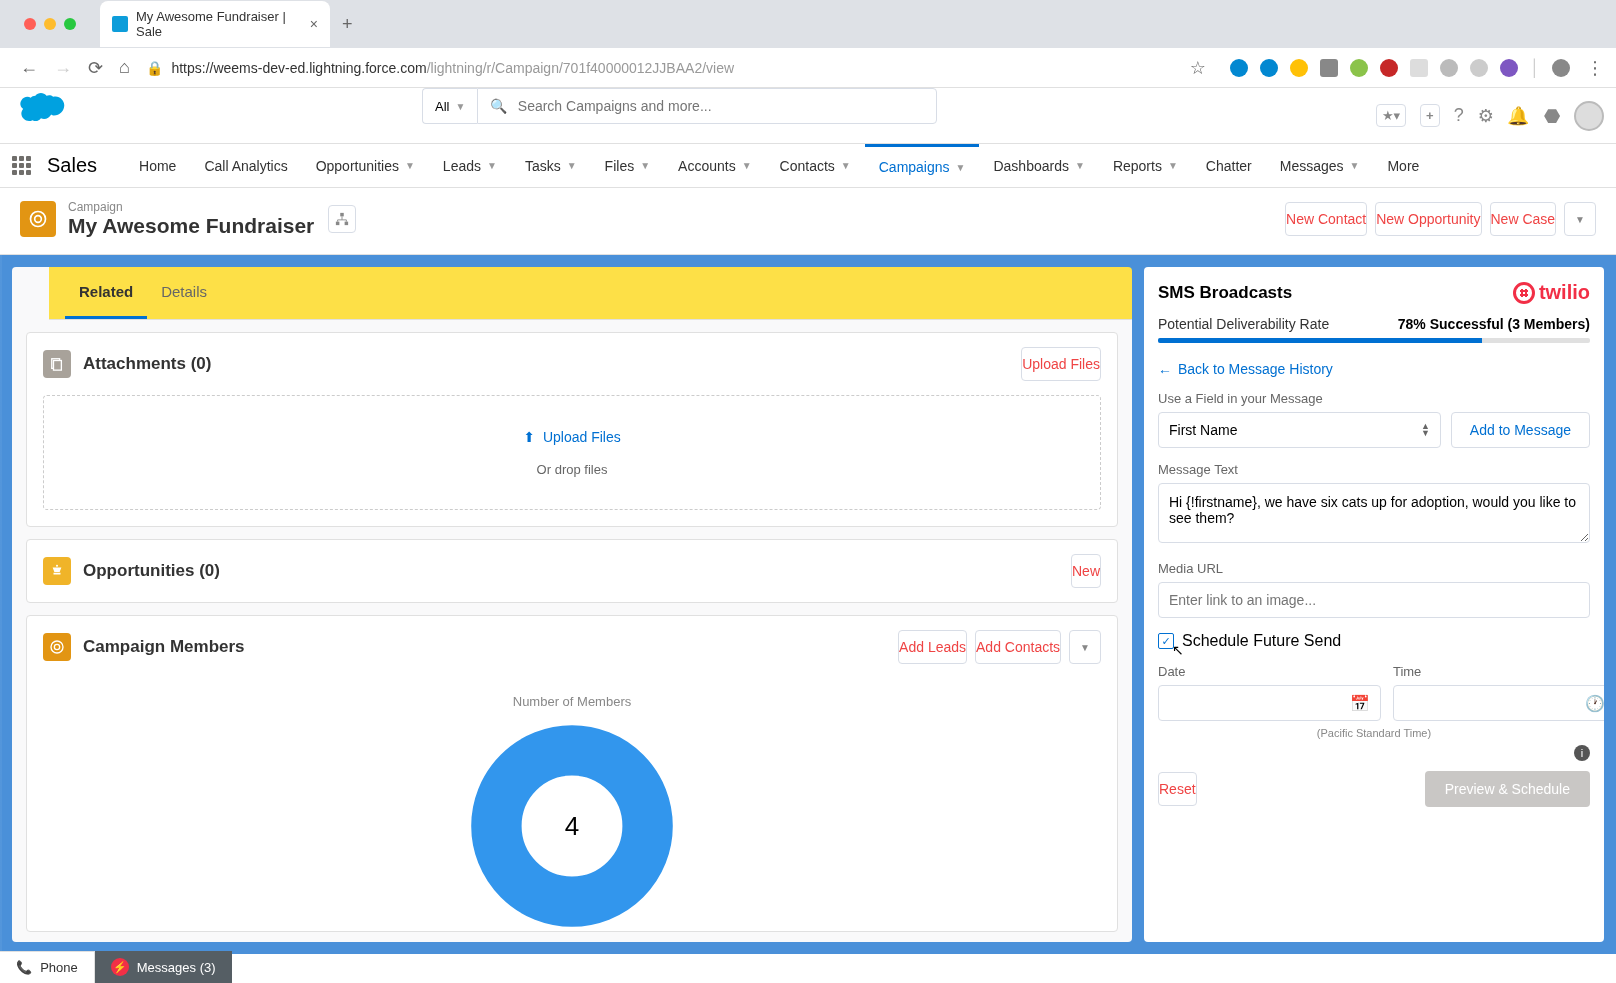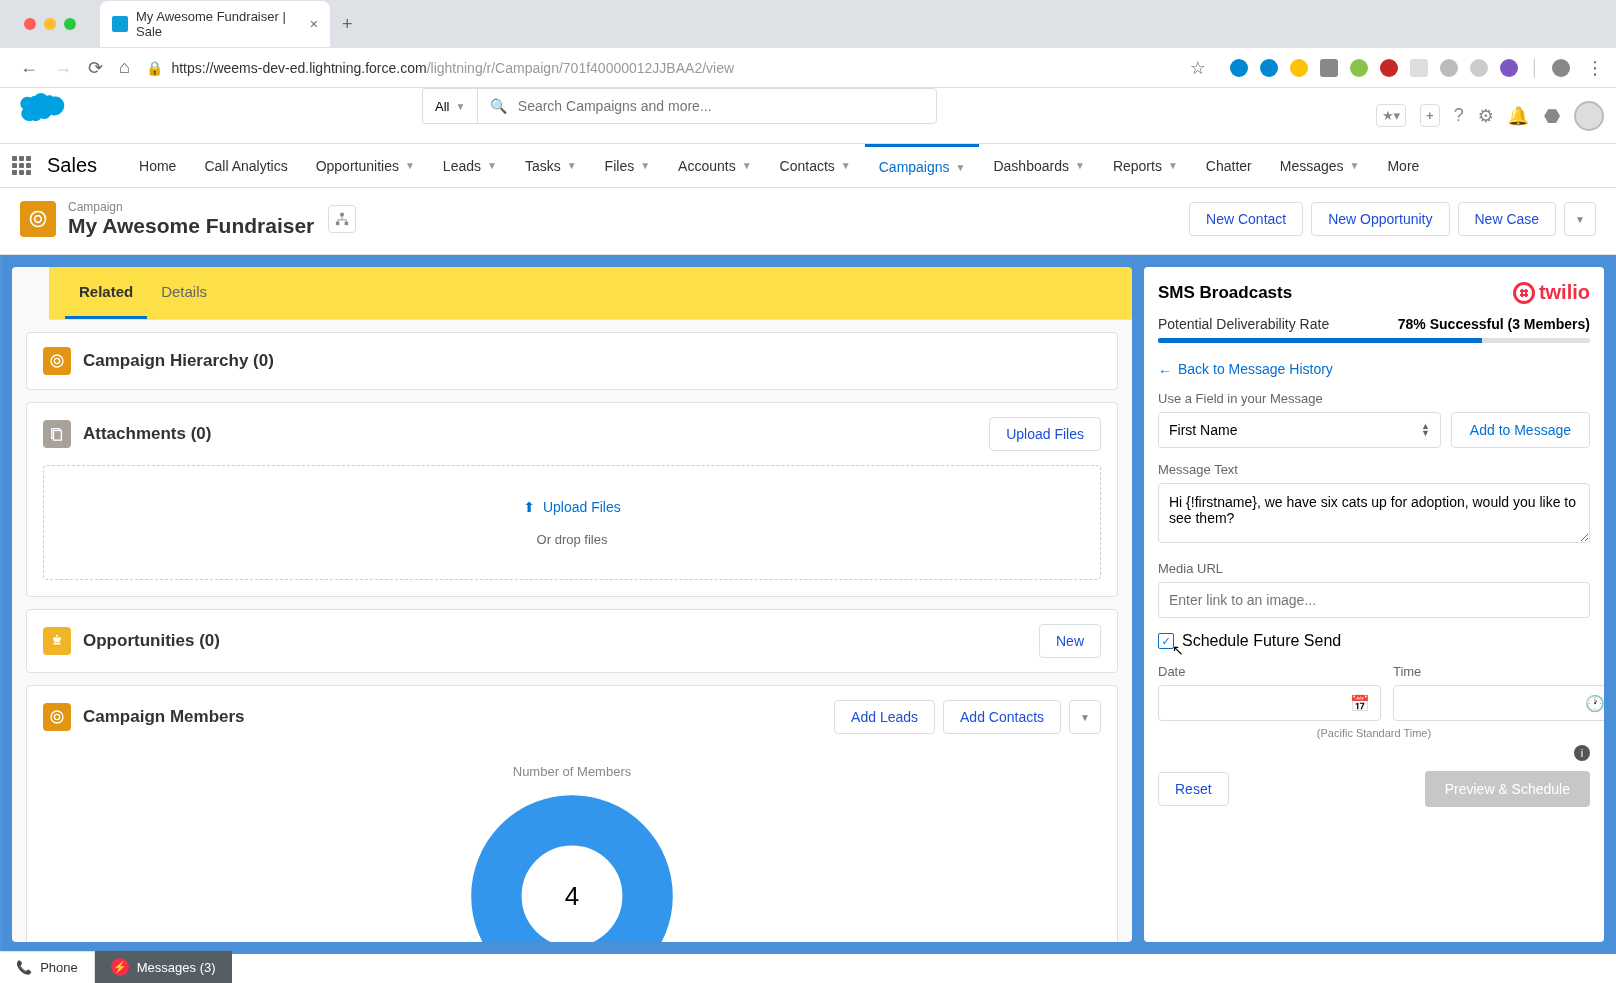--- a/index.html
+++ b/index.html
@@ -48,21 +48,21 @@
 .nav-item.active { border-top: 3px solid #0070d2; color: #0070d2; font-weight: 500; padding-top: 0; }
 .nav-item .chev-down { margin-left: 6px; }
 
 
 .page-header { background: linear-gradient(to bottom, #fff 0%, #fff 100%); padding: 12px 20px 16px; border-bottom: 1px solid #e0e0e0; display: flex; align-items: center; }
 .obj-icon { width: 36px; height: 36px; background: #e29513; border-radius: 4px; margin-right: 12px; display: flex; align-items: center; justify-content: center; color: #fff; }
 .obj-type { font-size: 12px; color: #888; }
 .obj-title { font-size: 21px; font-weight: 600; color: #333; }
 .hier-btn { margin-left: 14px; border: 1px solid #d8dde6; border-radius: 4px; width: 28px; height: 28px; display: flex; align-items: center; justify-content: center; color: #888; cursor: pointer; }
 .header-actions { margin-left: auto; display: flex; gap: 8px; }
-.btn { border: 1px solid #d8dde6; background: #fff; padding: 8px 16px; border-radius: 4px; font-size: 14px; color: #1d4ed8; cursor: pointer; }
+.btn { border: 1px solid #d8dde6; background: #fff; padding: 8px 0; border-radius: 4px; font-size: 14px; color: #ef4444; cursor: pointer; }
 .btn-menu { border: 1px solid #d8dde6; background: #fff; padding: 8px 10px; border-radius: 4px; cursor: pointer; color: #888; font-size: 10px; }
 
 
 .bg-deco { background: #4a90d9; background-image: linear-gradient(90deg, rgba(255,255,255,0.05) 0 2px, transparent 2px 40px); padding: 12px; display: flex; gap: 12px; height: calc(100% - 40px - 40px - 56px - 44px - 72px - 32px); }
 .main-col { flex: 1 1 auto; background: #f9f9fa; border-radius: 4px; overflow-y: auto; }
 .side-col { width: 460px; background: #fff; border-radius: 4px; padding: 14px; overflow-y: auto; position: relative; }
 
 
 .tabs { display: flex; border-bottom: 1px solid #e0e0e0; background: #fde047; padding: 0 16px; margin-left: 37px; }
 .tab-item { padding: 16px 14px; font-size: 15px; color: #666; cursor: pointer; }
@@ -293,31 +293,20 @@
 </div>
 
 <div class="bg-deco">
 
   <div class="main-col">
     <div class="tabs">
       <div class="tab-item active">Related</div>
       <div class="tab-item">Details</div>
     </div>
 
-    <div class="card">
-      <div class="card-header">
-        <div class="card-icon" style="background:#e29513">
-          <svg width="16" height="16" viewBox="0 0 24 24">
-              <circle cx="12" cy="12" r="9" fill="none" stroke="#fff" stroke-width="2"></circle>
-              <circle cx="12" cy="12" r="4" fill="none" stroke="#fff" stroke-width="2"></circle>
-            </svg>
-        </div>
-        <span class="card-title">Campaign Hierarchy (0)</span>
-      </div>
-    </div>
 
     <div class="card">
       <div class="card-header">
         <div class="card-icon" style="background:#a8a29a">
           <svg width="14" height="14" viewBox="0 0 16 16">
               <rect x="2" y="2" width="9" height="11" fill="none" stroke="#fff" stroke-width="1.5"></rect>
               <rect x="4" y="4" width="9" height="11" fill="#a8a29a" stroke="#fff" stroke-width="1.5"></rect>
             </svg>
         </div>
         <span class="card-title">Attachments (0)</span>

